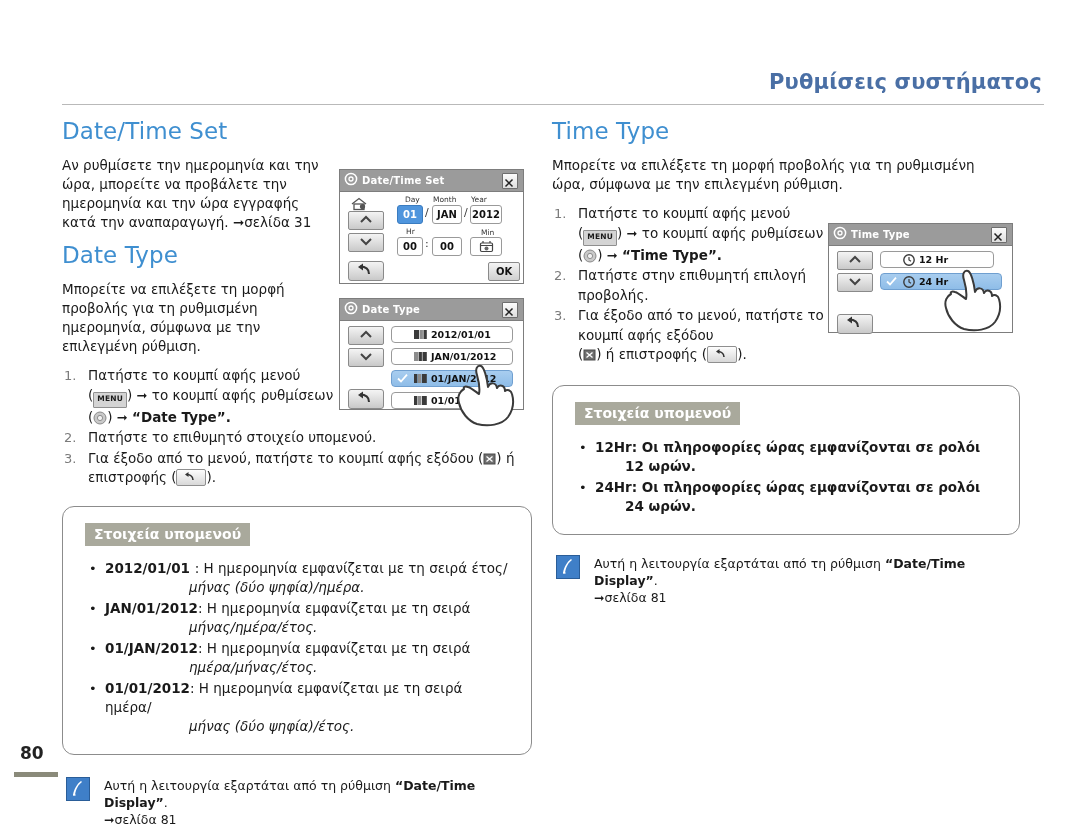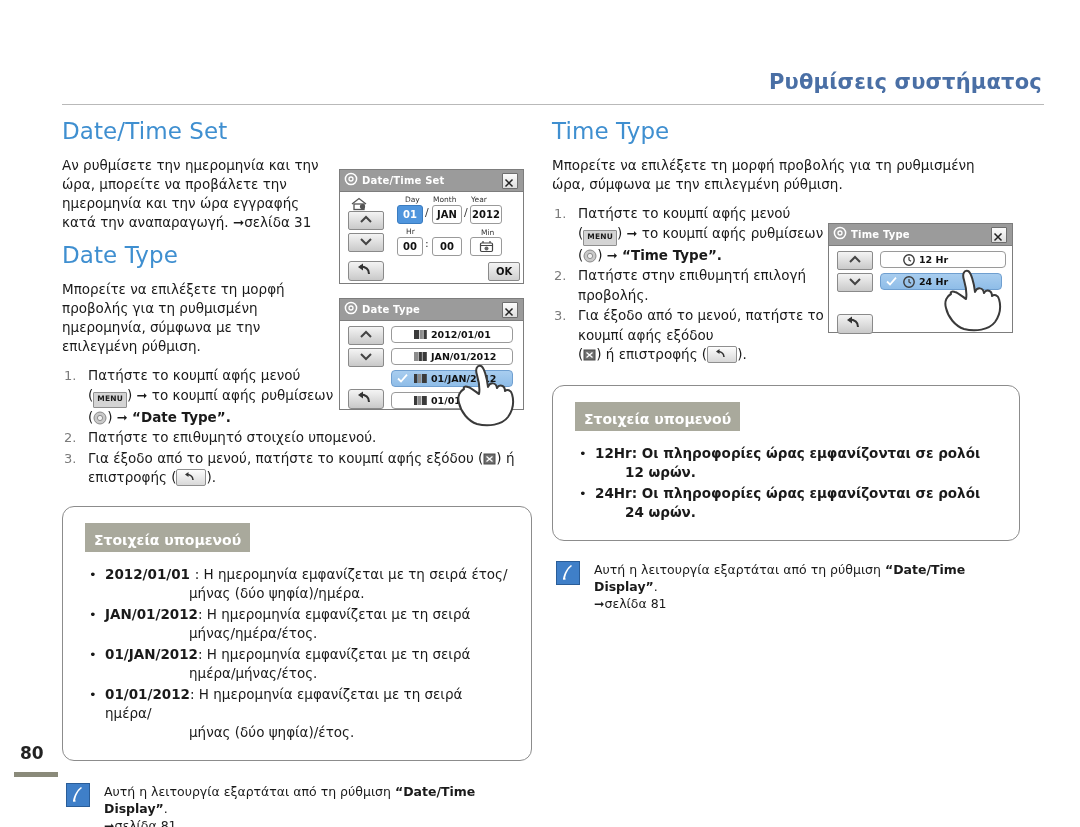--- a/index.html
+++ b/index.html
@@ -93,32 +93,32 @@
   .sub-box {
     border: 1.6px solid #8c8c8c; border-radius: 12px;
     padding: 16px 18px 16px 22px;
     margin-top: 18px;
     background: #fff;
   }
   .sub-tag {
     display: inline-block;
     background: #a9a99c; color: #ffffff;
     font-size: 14px; font-weight: bold;
-    padding: 9px 9px 4px 9px;
+    padding: 3px 9px 4px 9px;
     margin-bottom: 13px;
   }
   ul.sub-list { margin: 0; padding: 0; list-style: none; }
   ul.sub-list > li {
     position: relative; padding-left: 20px;
     font-size: 13.5px; line-height: 19px; margin-bottom: 2px;
   }
   ul.sub-list > li:before {
     content: "\2022"; position: absolute; left: 4px; top: 0; font-size: 13px;
   }
-  .ind { display: block; padding-left: 84px; }
+  .ind { display: block; padding-left: 84px; font-style: italic; }
   .ind-r { display: block; padding-left: 30px; }
   b { font-weight: bold; }
 
   
   .note { position: relative; padding-left: 42px; margin-top: 16px; }
   .note-ico {
     position: absolute; left: 4px; top: 0;
     width: 22px; height: 22px;
     background: #3f7fc8; border: 1px solid #2a5d98;
   }
@@ -524,21 +524,21 @@
           </svg>
       </div>
       <span class="pg" style="left:16px; top:52px;">1/1</span>
       <div class="navbtn round" style="left:8px; top:68px; height:18px;">
         <svg width="34" height="16" viewBox="0 0 34 16">
             <path d="M20 12 C20 6 15 4.5 11 4.5" stroke="#333" stroke-width="2" fill="none"></path>
             <path d="M14 1.5 L9 5 L14 8.5" fill="#333"></path>
           </svg>
       </div>
 
-      <div class="rowbtn" style="left:51px; top:5px; width:126px; justify-content:center;">
+      <div class="rowbtn" style="left:51px; top:5px; width:114px; justify-content:center;">
         <span class="check"></span>
         <span class="clock-ico"><svg width="12" height="12" viewBox="0 0 12 12">
               <circle cx="6" cy="6" r="5.2" fill="none" stroke="#3a3a3a" stroke-width="1.4"></circle>
               <path d="M6 3 L6 6 L8 7.2" fill="none" stroke="#3a3a3a" stroke-width="1.2"></path>
             </svg></span>
         <span>12 Hr</span>
         <span style="flex:1"></span>
       </div>
       <div class="rowbtn sel" style="left:51px; top:27px; width:122px;">
         <span class="check"><svg width="11" height="9" viewBox="0 0 11 9">

